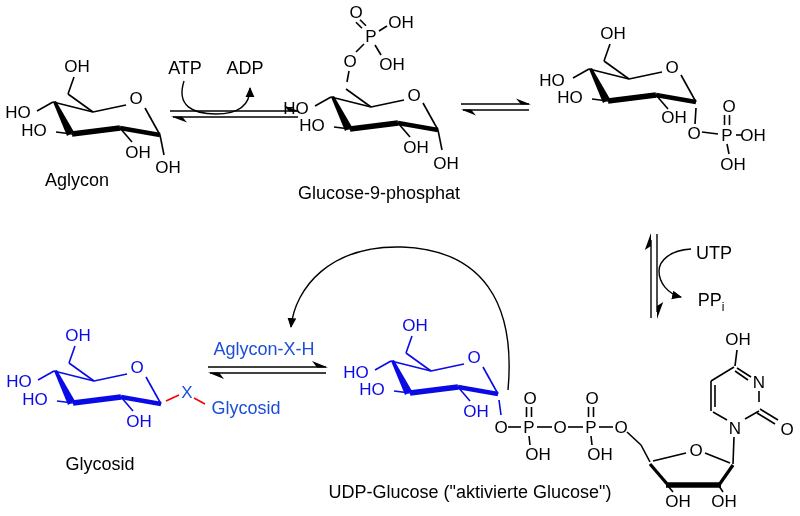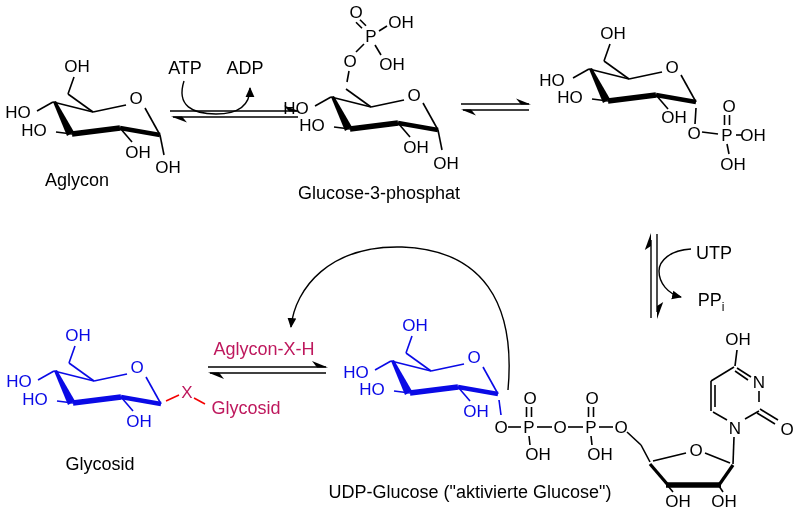--- a/index.html
+++ b/index.html
@@ -11,21 +11,21 @@
   .atom{
     position:absolute;transform:translate(-50%,-50%);
     font-size:17px;line-height:1;white-space:nowrap;color:#000;
   }
   .name{
     position:absolute;transform:translate(-50%,-50%);
     font-size:18px;line-height:1;white-space:nowrap;color:#000;
   }
   .cof{position:absolute;transform:translate(-50%,-50%);font-size:18px;line-height:1;white-space:nowrap;}
   .blue{color:#0a0ae6;}
-  .red{color:#be185d;}
+  .red{color:#1d4ed8;}
   sub{font-size:12px;}
 </style>
 </head>
 <body>
 
 <div class="canvas">
 
   <svg width="800" height="516" viewBox="0 0 800 516">
     <defs>
       <marker id="ah" viewBox="0 0 10 10" refX="8.5" refY="5" markerWidth="7.5" markerHeight="7.5" orient="auto">
@@ -211,21 +211,21 @@
   <span class="atom" style="left:696px;top:450px">O</span>
   <span class="atom" style="left:678px;top:501px">OH</span>
   <span class="atom" style="left:724px;top:501px">OH</span>
 
   <span class="atom" style="left:735px;top:428px">N</span>
   <span class="atom" style="left:759px;top:382px">N</span>
   <span class="atom" style="left:787px;top:429px">O</span>
   <span class="atom" style="left:738px;top:339px">OH</span>
 
   <span class="name" style="left:77px;top:180px">Aglycon</span>
-  <span class="name" style="left:379px;top:193px">Glucose-3-phosphat</span>
+  <span class="name" style="left:379px;top:193px">Glucose-9-phosphat</span>
   <span class="name" style="left:100px;top:464px">Glycosid</span>
   <span class="name" style="left:470px;top:492px">UDP-Glucose ("aktivierte Glucose")</span>
 
   <span class="cof" style="left:185px;top:68px">ATP</span>
   <span class="cof" style="left:245px;top:68px">ADP</span>
   <span class="cof" style="left:714px;top:253px">UTP</span>
   <span class="cof" style="left:711px;top:302px"><span>PP</span><sub>i</sub></span>
 
   <span class="cof red" style="left:264px;top:349px">Aglycon-X-H</span>
   <span class="atom red" style="left:187px;top:392px">X</span>

